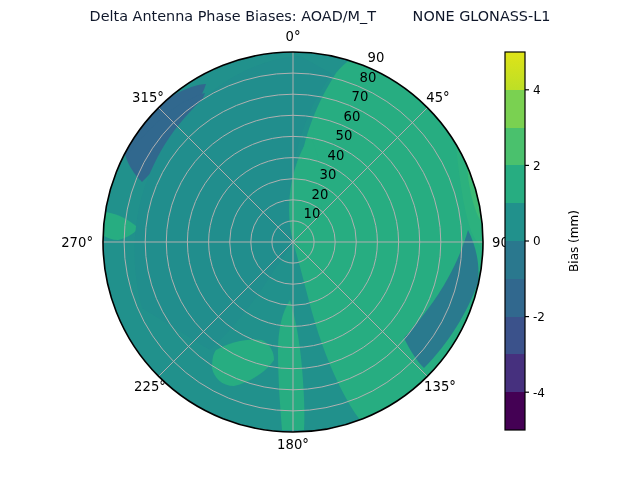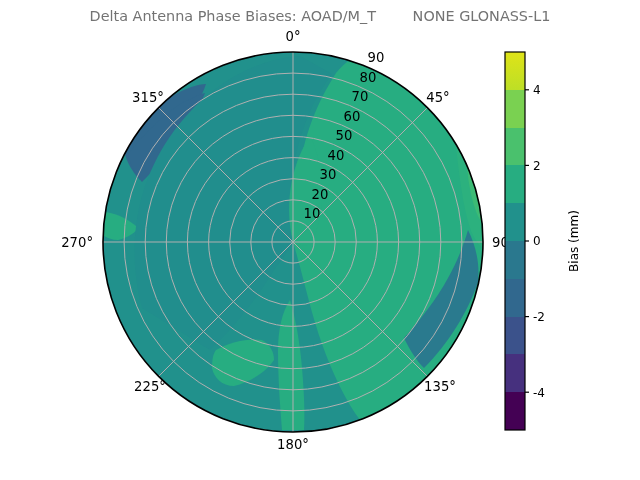--- a/index.html
+++ b/index.html
@@ -20,21 +20,21 @@
     width: 640px;
     height: 480px;
   }
   .fig-title {
     position: absolute;
     left: 0;
     top: 8px;
     width: 640px;
     text-align: center;
     font-size: 14.4px;
-    color: #737373;
+    color: #0f172a;
     white-space: pre;
     letter-spacing: 0px;
   }
   svg { display: block; }
   text {
     font-family: "DejaVu Sans", sans-serif;
     fill: #000000;
   }
   .azlabel { font-size: 13.2px; }
   .rlabel  { font-size: 13.2px; }

